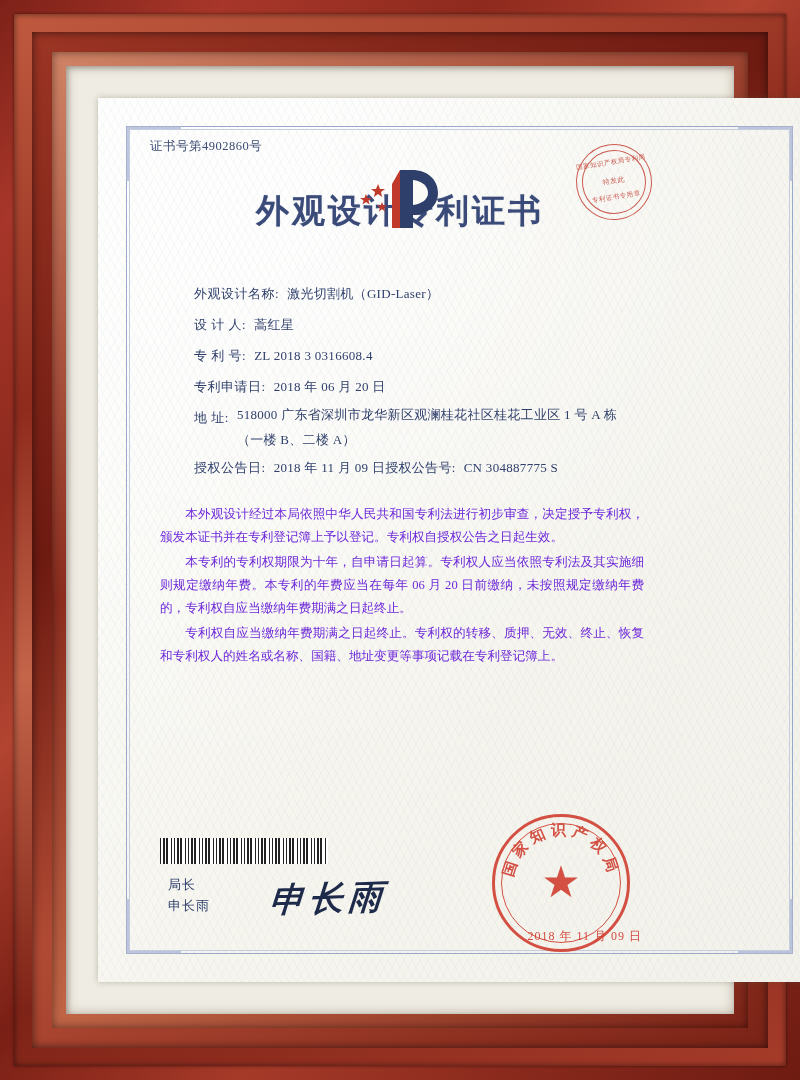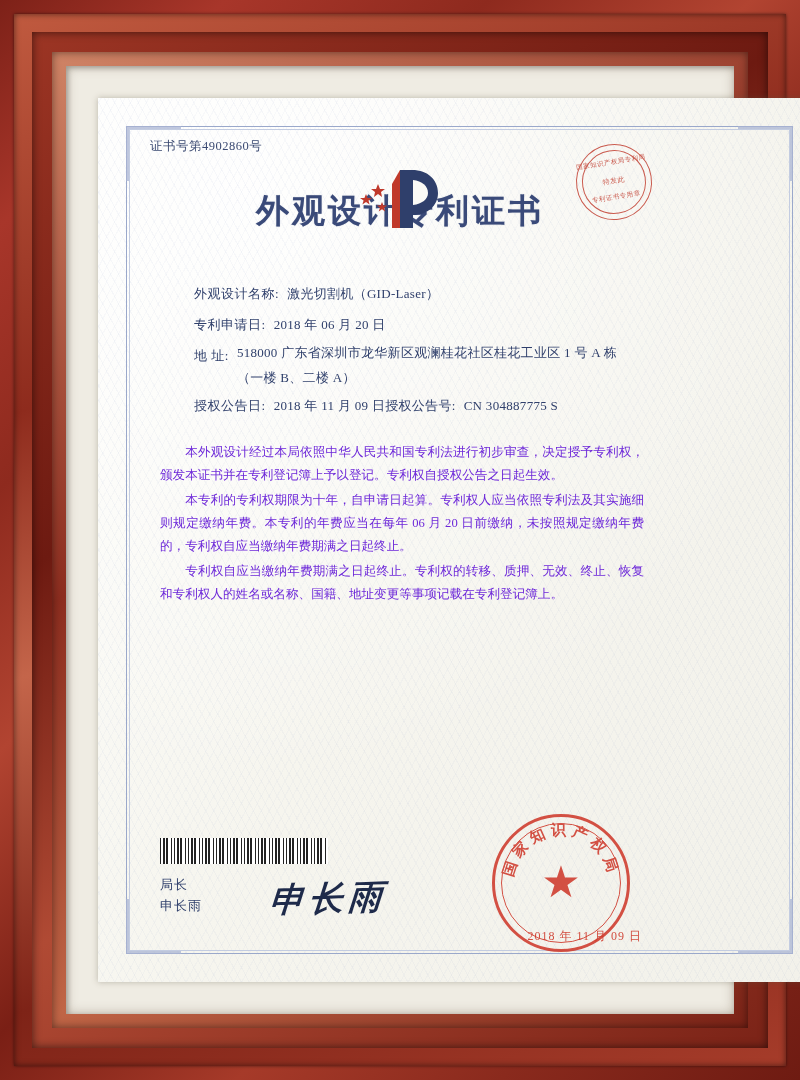--- a/index.html
+++ b/index.html
@@ -198,20 +198,21 @@
   .sign-area {
     position: absolute;
     left: 18px; top: 736px;
     width: 480px;
   }
   .sign-label {
     font-size: 13px;
     line-height: 21px;
     color: #2f3f6b;
     letter-spacing: 1px;
+    margin-left: 8px;
   }
   .signature {
     position: absolute;
     left: 110px; top: 2px;
     font-size: 34px;
     color: #1e2a4a;
     font-family: "Liberation Serif", serif;
     font-style: italic;
     font-weight: bold;
     letter-spacing: 5px;
@@ -308,21 +309,29 @@
 
     <div class="title">外观设计专利证书</div>
 
     <div class="fields">
 
       <div class="row">
         <span class="lbl">外观设计名称:</span>
         <span class="val">激光切割机（GID-Laser）</span>
       </div>
 
-
+      <div class="row">
+        <span class="lbl">设 计 人:</span>
+        <span class="val">蒿红星</span>
+      </div>
+
+      <div class="row">
+        <span class="lbl">专 利 号:</span>
+        <span class="val">ZL 2018 3 0316608.4</span>
+      </div>
 
       <div class="row">
         <span class="lbl">专利申请日:</span>
         <span class="val">2018 年 06 月 20 日</span>
       </div>
 
 
       <div class="row addr">
         <span class="lbl">地 址:</span>
         <span class="val">518000 广东省深圳市龙华新区观澜桂花社区桂花工业区 1 号 A 栋（一楼 B、二楼 A）</span>

